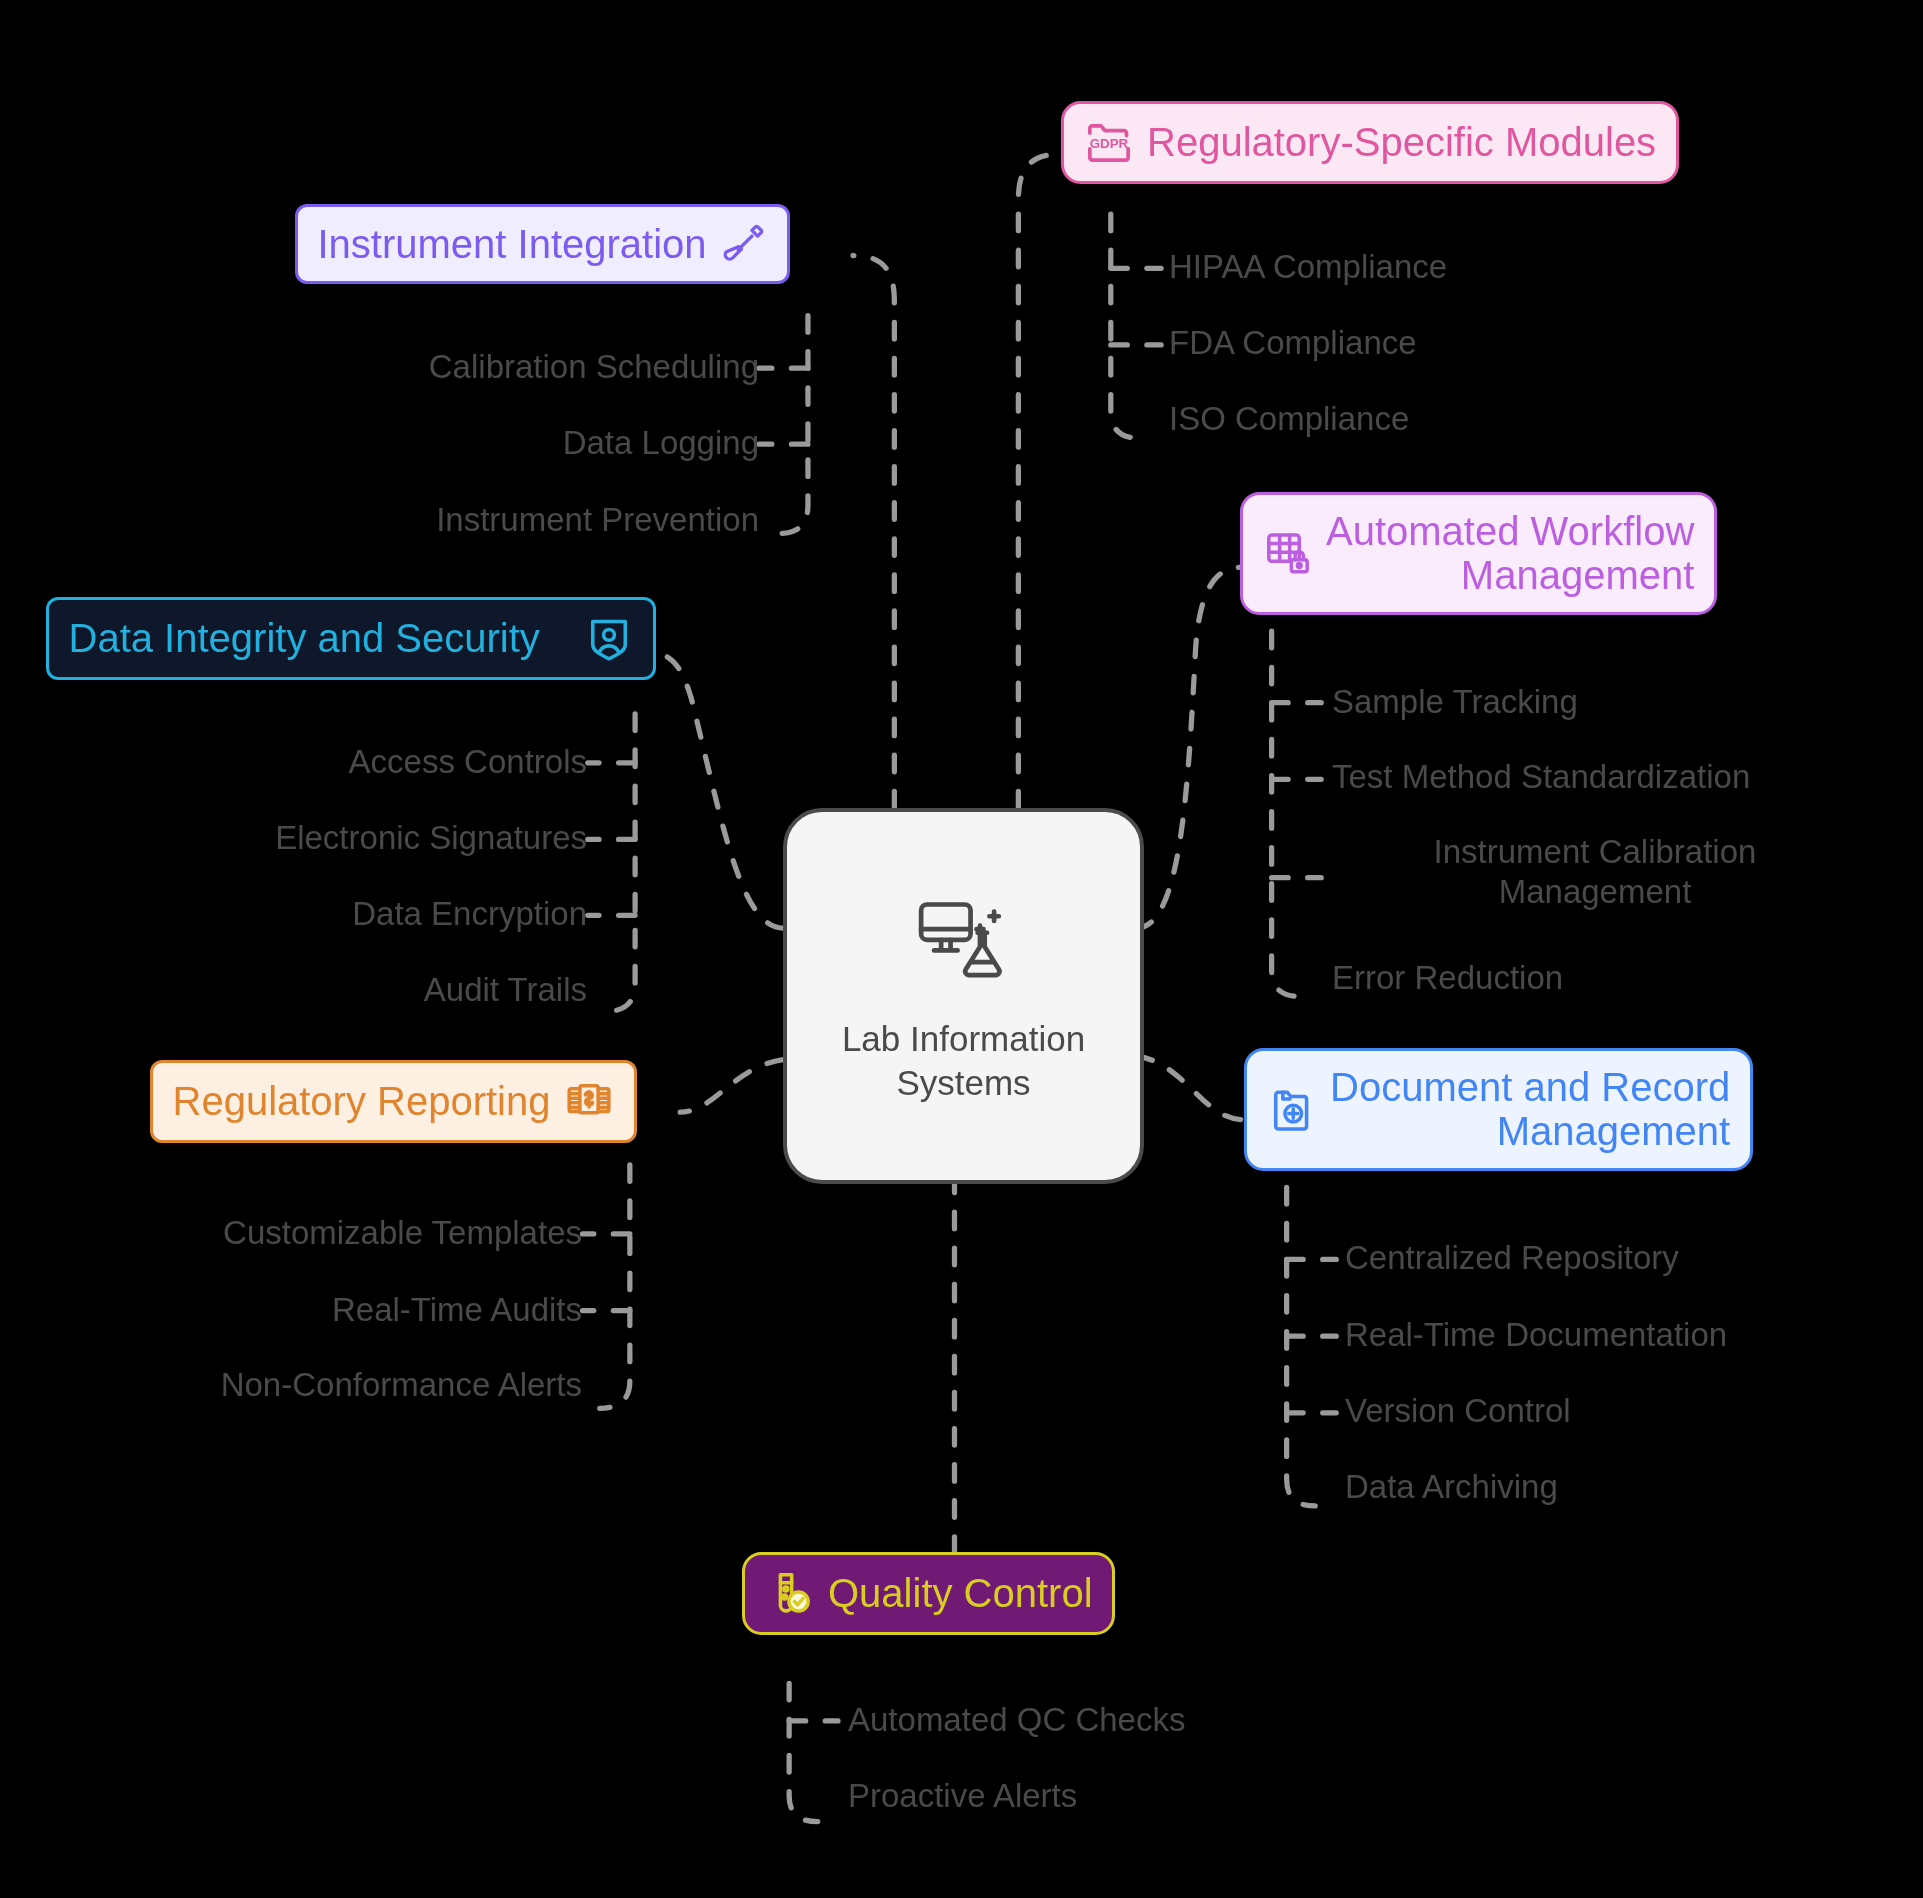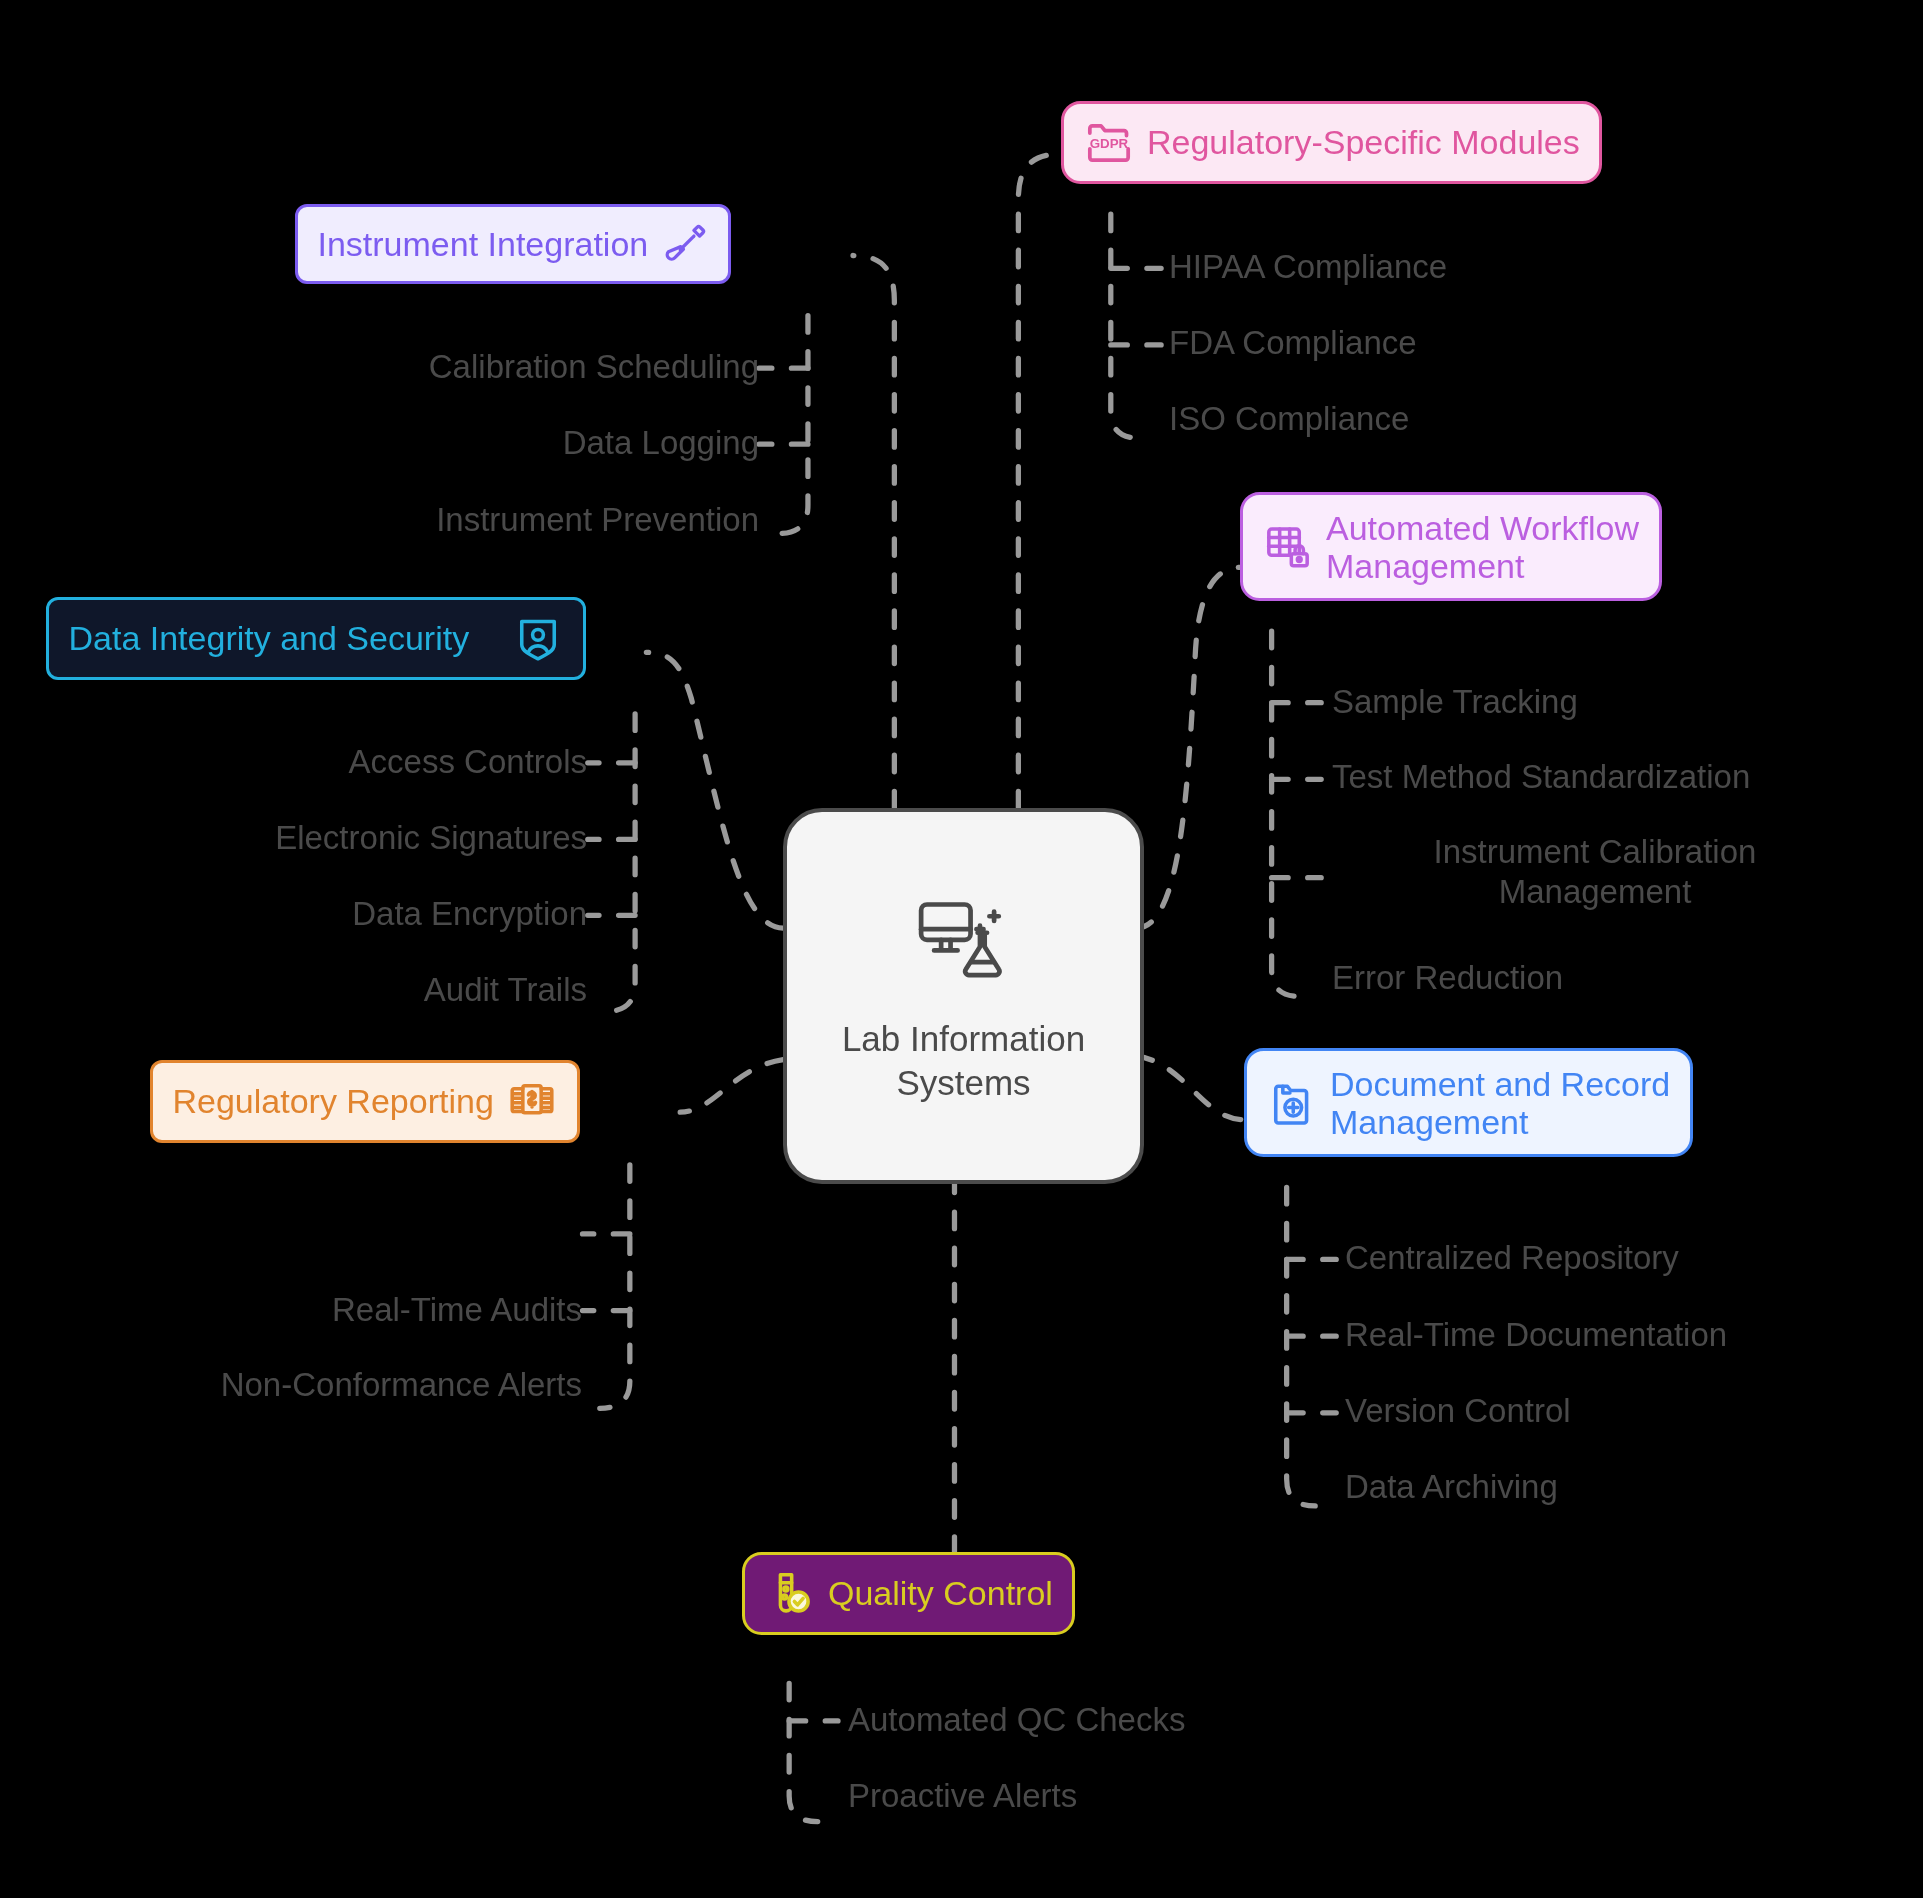--- a/index.html
+++ b/index.html
@@ -5,21 +5,21 @@
   html,body{margin:0;padding:0;background:#000;}
   body{width:1924px;height:1899px;position:relative;overflow:hidden;
        font-family:"Liberation Sans","DejaVu Sans",sans-serif;}
   #canvas{position:absolute;inset:0;width:1924px;height:1899px;}
   svg#edges{position:absolute;left:0;top:0;width:1924px;height:1899px;pointer-events:none;}
 
   
   .node{position:absolute;box-sizing:border-box;display:flex;align-items:center;
         gap:13.5px;border-radius:19.5px;border-width:3.8px;border-style:solid;
         padding:13.5px 19.5px;z-index:5;}
-  .node .lbl{font-size:34px;line-height:1.12;white-space:pre-line;}
+  .node .lbl{font-size:40px;line-height:1.12;white-space:pre-line;text-align:right;}
   .node .ico{flex:0 0 auto;display:flex;align-items:center;justify-content:center;}
   .node.rev{flex-direction:row-reverse;border-radius:12px;}
 
   
   #center{position:absolute;left:783px;top:808px;width:353px;height:368px;
           background:#f5f5f5;border:4.5px solid #4b4b4b;border-radius:39px;
           display:flex;flex-direction:column;align-items:center;justify-content:center;
           gap:13.5px;z-index:6;}
   #center .ctitle{color:#4a4a4a;font-size:35px;line-height:1.25;text-align:center;}
 
@@ -172,20 +172,21 @@
         <rect x="7.6" y="4.2" width="8.8" height="13" rx="1"></rect>
         <path d="M12 7 v7.4 M10.3 8.6 a1.7 1.7 0 0 1 1.7 -1.3 a1.55 1.55 0 0 1 0 3.1 a1.55 1.55 0 0 0 0 3.1 a1.7 1.7 0 0 0 1.7 -1.3"></path>
         <path d="M7.6 5.6 H3.4 a0.9 0.9 0 0 0 -0.9 0.9 v9.2 a0.9 0.9 0 0 0 0.9 0.9 h4.2"></path>
         <path d="M16.4 5.6 h4.2 a0.9 0.9 0 0 1 0.9 0.9 v9.2 a0.9 0.9 0 0 1 -0.9 0.9 h-4.2"></path>
         <path d="M3.4 8 h3.2 M3.4 10.2 h3.2 M3.4 12.4 h3.2 M3.4 14.6 h3.2"></path>
         <path d="M17.4 8 h3.2 M17.4 10.2 h3.2 M17.4 12.4 h3.2 M17.4 14.6 h3.2"></path>
       </svg>
     </span>
     <span class="lbl" style="color:#e1842e;">Regulatory Reporting</span>
   </div>
+  <div class="leaf r" style="left:45px;top:1213px;width:537px;">Customizable Templates</div>
   <div class="leaf r" style="left:45px;top:1290px;width:537px;">Real-Time Audits</div>
   <div class="leaf r" style="left:45px;top:1365px;width:537px;">Non-Conformance Alerts</div>
 
   <div class="node" style="left:1244px;top:1048px;border-color:#4285f4;background:#eef4ff;">
     <span class="ico">
       <svg width="50" height="50" viewBox="0 0 24 24" fill="none" stroke="#4285f4" stroke-width="1.7" stroke-linecap="round" stroke-linejoin="round">
         <path d="M4.2 20.4 V5.2 a1.2 1.2 0 0 1 1.2 -1.2 h4.4 l1.6 2 h6.4 a1.2 1.2 0 0 1 1.2 1.2 v13.2 a1.2 1.2 0 0 1 -1.2 1.2 H5.4 a1.2 1.2 0 0 1 -1.2 -1.2z"></path>
         <path d="M7.6 4 v3.2 h3.4"></path>
         <circle cx="12.6" cy="14.2" r="4"></circle>
         <path d="M12.6 12 v4.4 M10.4 14.2 h4.4"></path>

